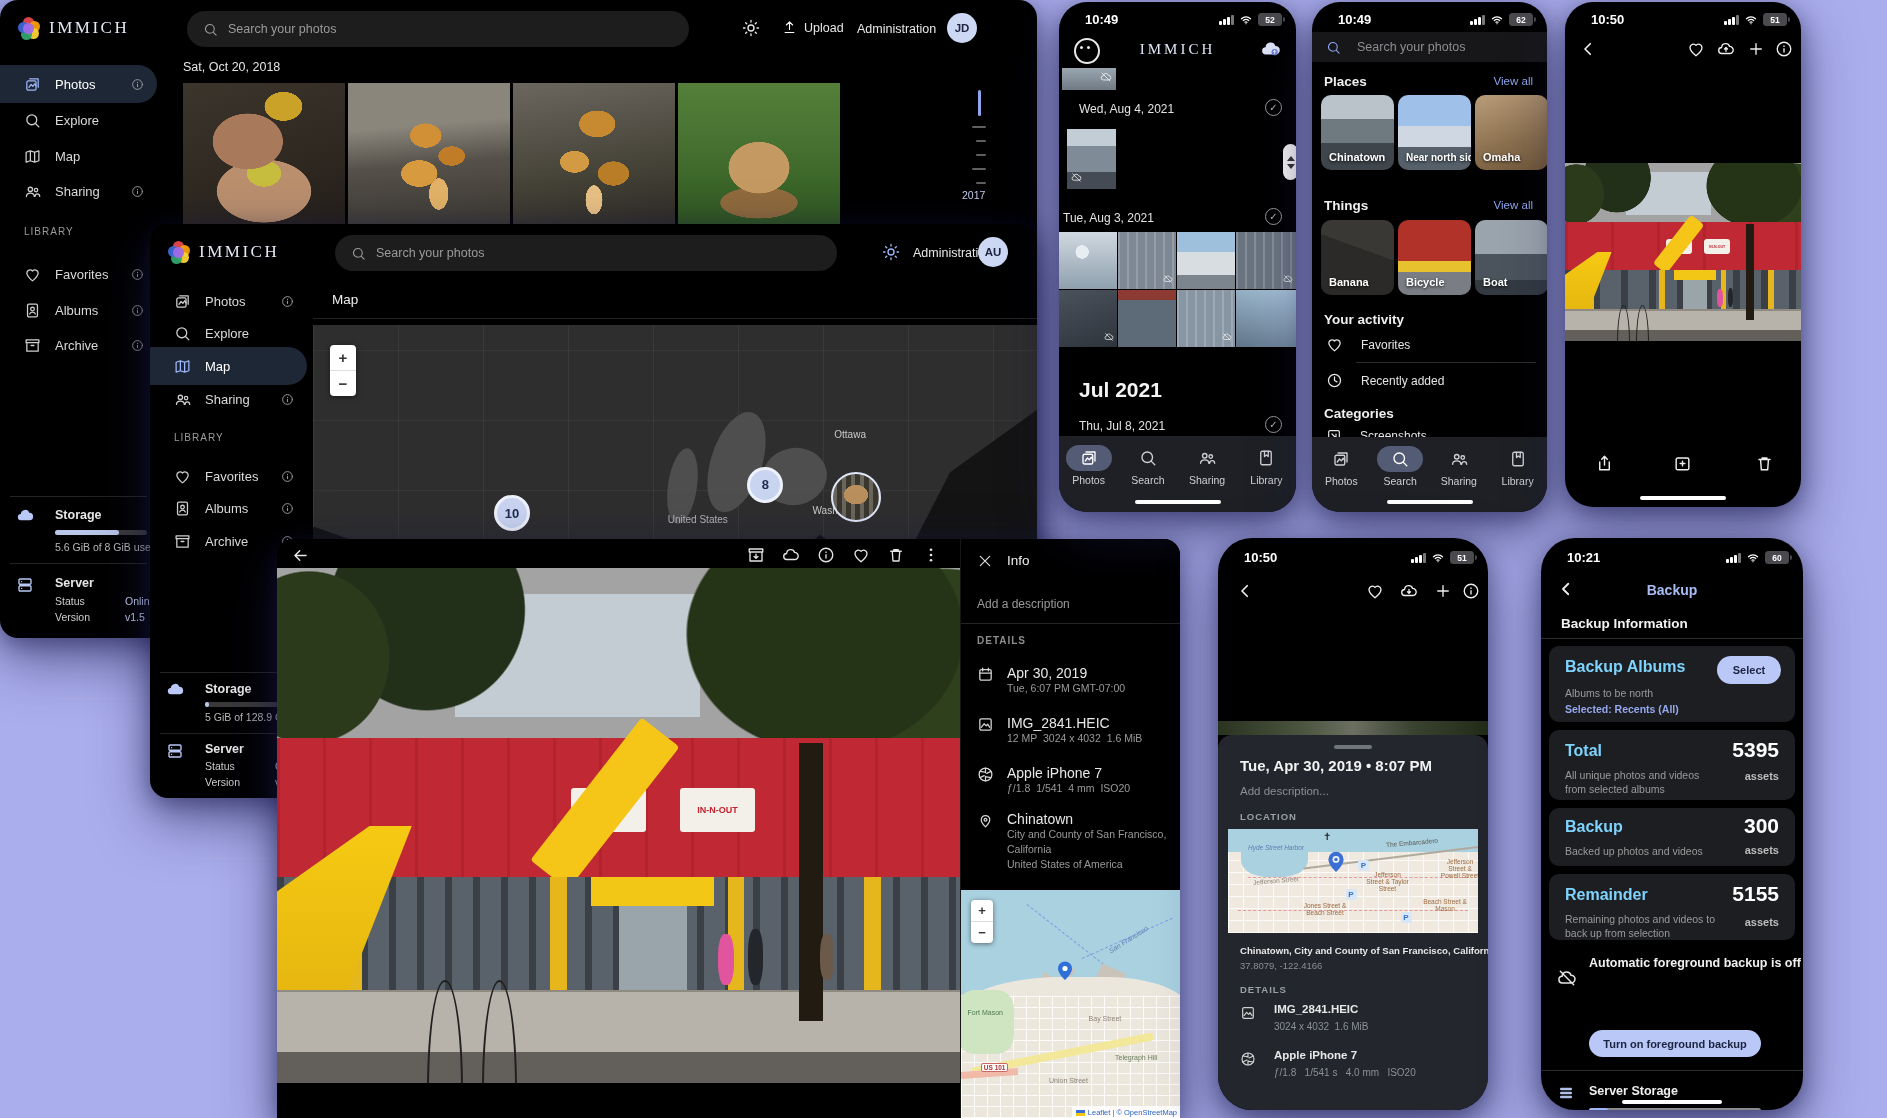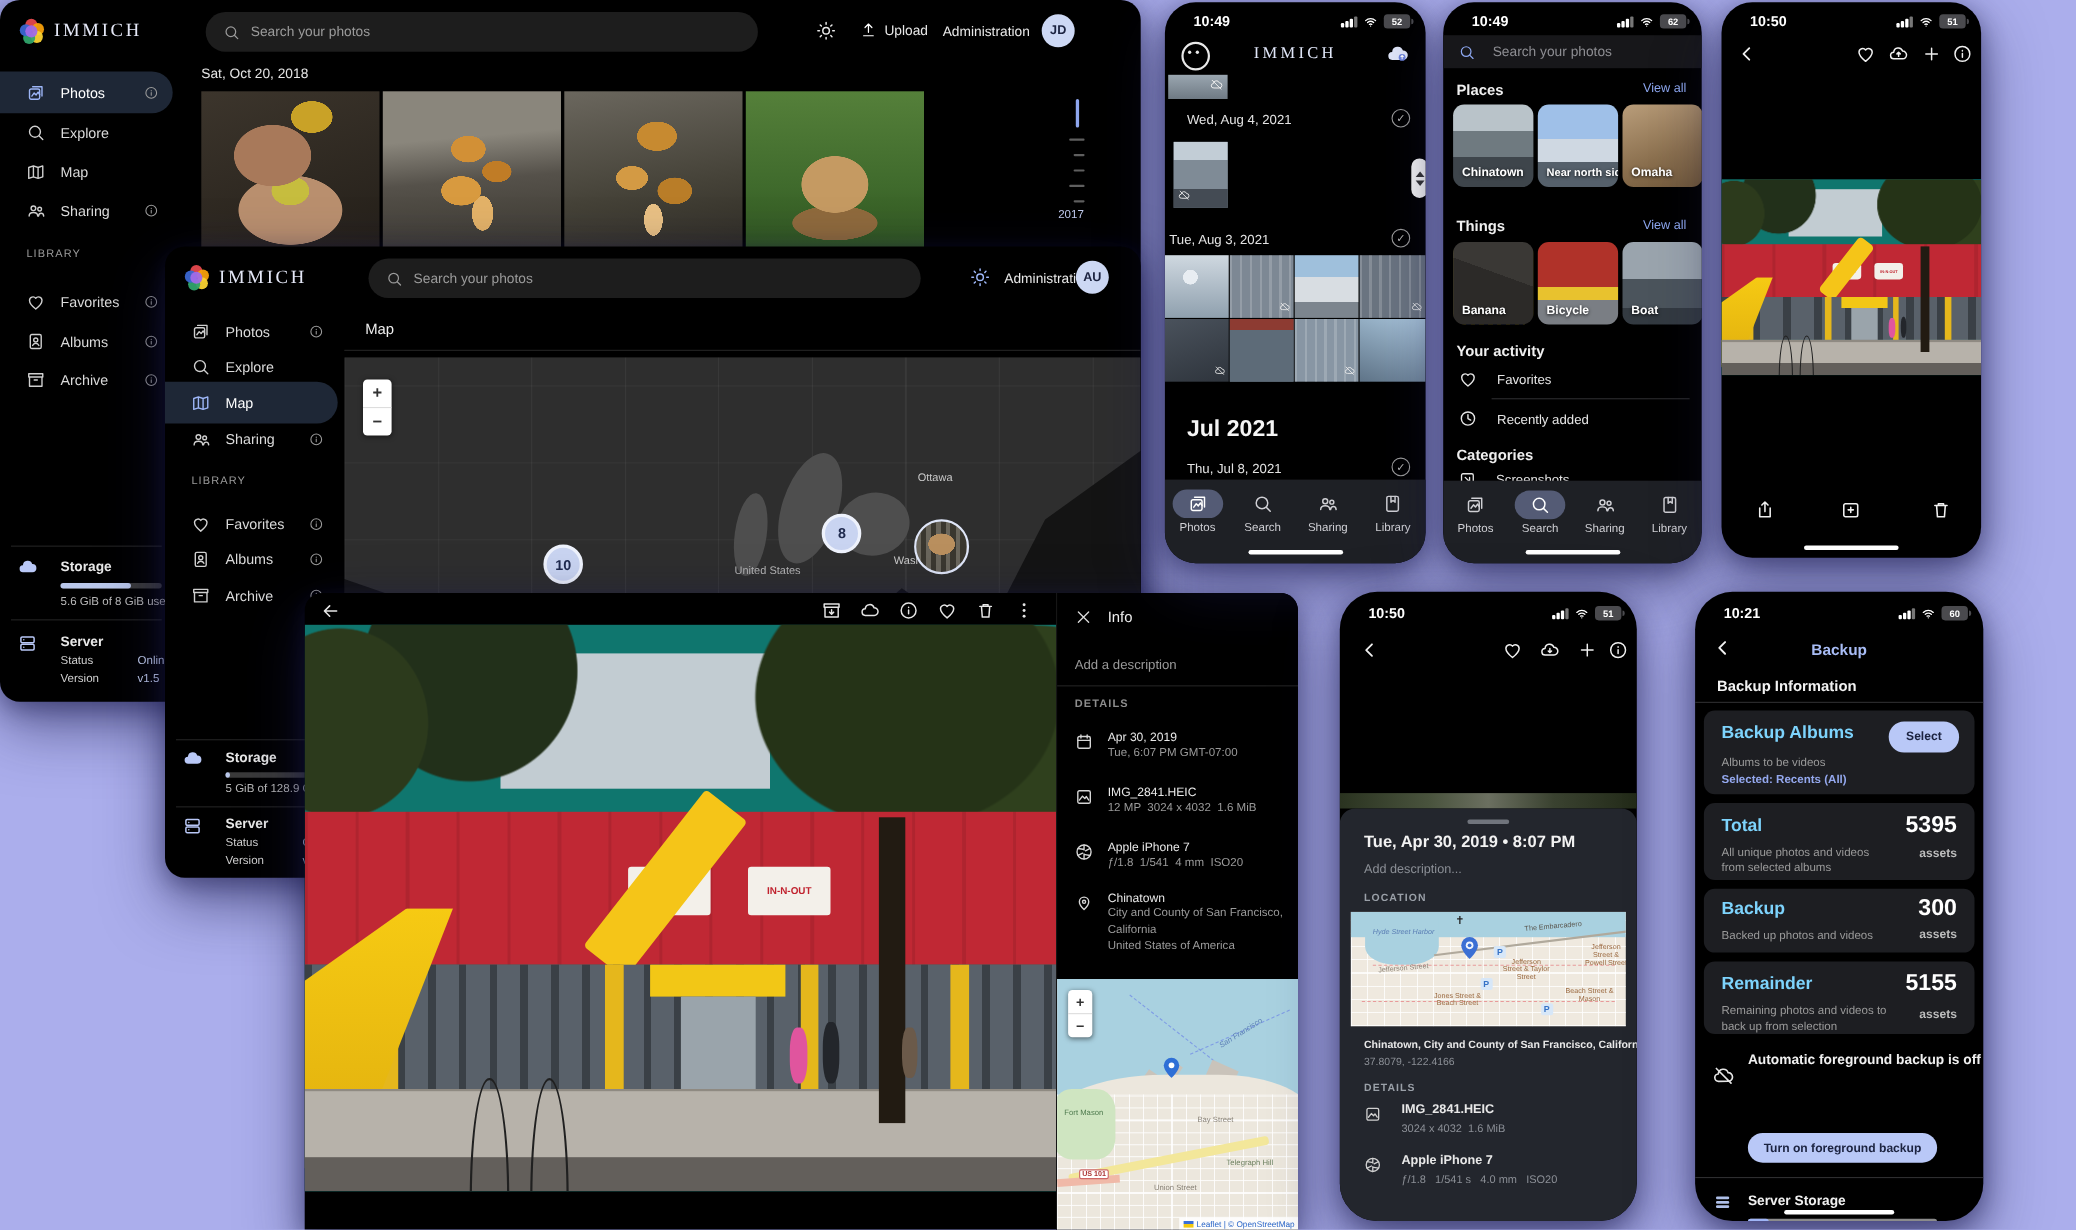--- a/index.html
+++ b/index.html
@@ -76,21 +76,21 @@
     align-items:center;justify-content:center;box-sizing:border-box}
   .photomarker{position:absolute;width:46px;height:46px;border-radius:50%;border:2px solid #dfe6f8;
     overflow:hidden;background:radial-gradient(20px 16px at 50% 45%,#b98f5e 0 60%,transparent 61%),
       repeating-linear-gradient(90deg,#6a665c 0 4px,#3a372f 4px 9px)}
   .citylbl{position:absolute;font-size:10px;color:#c9c9c9}
   .mapzoom{position:absolute;width:26px;background:#fff;border-radius:4px;color:#333;
     box-shadow:0 1px 5px rgba(0,0,0,.5);overflow:hidden;font-weight:bold}
   .mapzoom div{height:25px;display:flex;align-items:center;justify-content:center;font-size:15px}
   .mapzoom div:first-child{border-bottom:1px solid #ddd}
   
-  .innout{position:absolute;overflow:hidden;background:#0f766e}
+  .innout{position:absolute;overflow:hidden;background:#a3a3a3}
   .io>div{position:absolute}
   .io-bldg{left:26%;top:5%;width:36%;height:24%;background:#c2ccd2}
   .io-trees{left:-4%;top:-8%;width:108%;height:46%;
     background:radial-gradient(18% 60% at 8% 55%,#2c3a1c 0 60%,transparent 61%),
       radial-gradient(22% 70% at 24% 35%,#22301a 0 60%,transparent 61%),
       radial-gradient(30% 80% at 78% 45%,#253317 0 62%,transparent 63%),
       radial-gradient(26% 70% at 94% 60%,#2f401d 0 60%,transparent 61%)}
   .io-red{left:0;top:33%;width:100%;height:27%;
     background:repeating-linear-gradient(90deg,rgba(0,0,0,.09) 0 3px,transparent 3px 46px),#c02834}
   .io-sign{position:absolute;top:36%;height:32%;background:#f3f0ea;border-radius:3px;
@@ -106,21 +106,21 @@
     clip-path:polygon(0 32%,46% 0,64% 0,24% 100%,0 100%)}
   .io-trunk{left:76.5%;top:34%;width:3.4%;height:54%;background:#221b12}
   .io-walk{left:0;top:82%;width:100%;height:12%;background:#b7b2aa;
     border-top:2px solid #8f8a82}
   .io-road{left:0;top:94%;width:100%;height:6%;background:#635f5b}
   .io-person{position:absolute;border-radius:40%}
   .io-wheel{position:absolute;width:4.6%;height:42%;border:2px solid #202020;border-radius:50%;background:transparent}
   
   .ipanel{position:absolute;left:683px;top:0;width:220px;height:579px;background:#000;border-left:1px solid #161616}
   .dethead{position:absolute;font-size:10px;letter-spacing:1px;color:#8d8d8d;font-weight:bold}
-  .dtitle{font-size:11px;color:#e8e8e8}
+  .dtitle{font-size:14px;color:#e8e8e8}
   .dsub{font-size:10.5px;color:#9a9a9a;line-height:15px}
   .drow{position:absolute;left:16px;width:190px;display:flex;gap:13px}
   .drow .nic{color:#d5d5d5;margin-top:1px}
   
   .minimap{position:absolute;left:0;top:351px;width:220px;height:228px;background:#ebe6dc;overflow:hidden}
   .mm-water{position:absolute;left:0;top:0;width:100%;height:55%;background:#a9d1e0}
   .mm-land{position:absolute;left:-6%;top:38%;width:112%;height:66%;background:#ece7dd;
     border-radius:45% 35% 0 0/32% 26% 0 0}
   .mm-grid{position:absolute;left:0;top:46%;width:100%;height:54%;
     background:repeating-linear-gradient(0deg,rgba(255,255,255,.85) 0 1px,transparent 1px 11px),
@@ -1075,21 +1075,21 @@
     <span class="abs" style="left:16px;top:42px;color:#efefef"><svg class="svg" width="18" height="18" viewBox="0 0 24 24" style="stroke-width:2.4">
           <path d="M15 5l-7 7 7 7"></path>
         </svg></span>
     <span class="abs" style="left:0;top:44px;width:100%;text-align:center;font-size:14px;font-weight:bold;color:#a8bcf5">Backup</span>
     <span class="abs" style="left:20px;top:78px;font-size:13.5px;font-weight:bold;color:#f2f2f2">Backup Information</span>
     <div class="sdivider" style="left:0;top:100px;width:262px;background:#2e2e30"></div>
 
     <div class="p5card" style="top:108px;height:76px">
       <span class="p5t" style="left:16px;top:12px">Backup Albums</span>
       <div class="bluebtn" style="right:14px;top:10px;width:64px;height:28px;font-size:11px">Select</div>
-      <span class="p5d" style="left:16px;top:40px">Albums to be videos</span>
+      <span class="p5d" style="left:16px;top:40px">Albums to be north</span>
       <span class="abs" style="left:16px;top:57px;font-size:10.5px;font-weight:bold;color:#94a8ee">Selected: Recents (All)</span>
     </div>
 
     <div class="p5card" style="top:192px;height:70px">
       <span class="p5t" style="left:16px;top:12px">Total</span>
       <span class="p5v" style="top:8px">5395</span>
       <span class="p5d" style="left:16px;top:38px;width:150px">All unique photos and videos from selected albums</span>
       <span class="p5u" style="top:40px">assets</span>
     </div>
 

